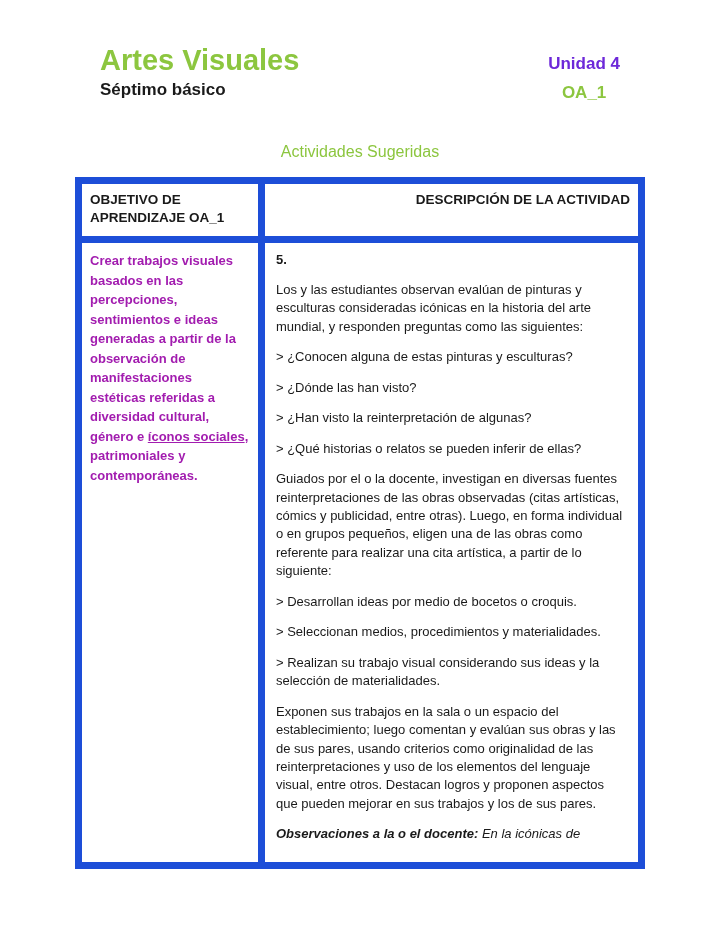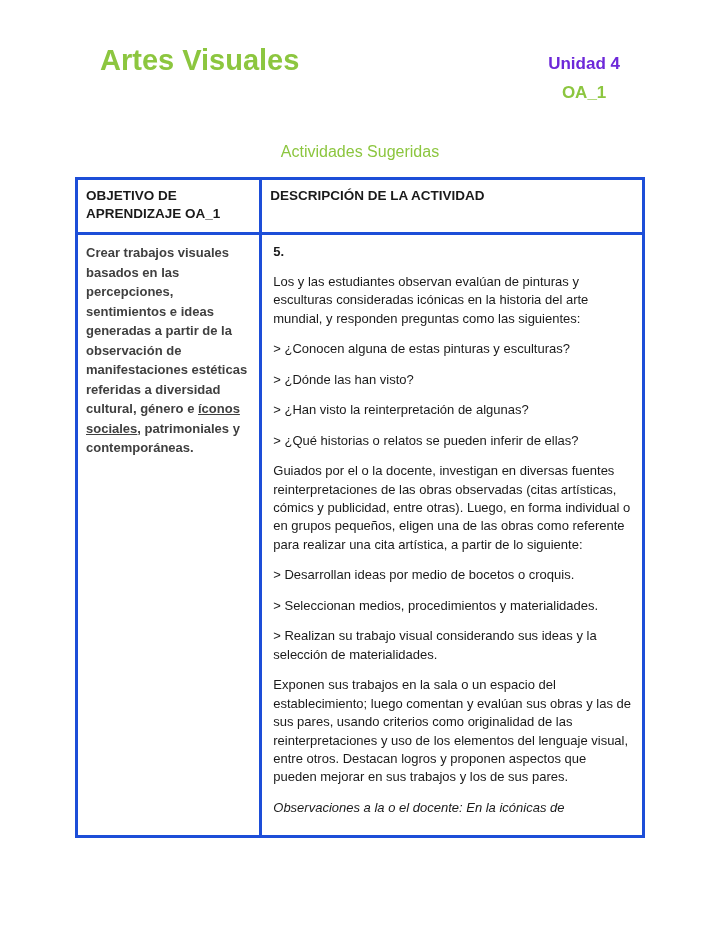--- a/index.html
+++ b/index.html
@@ -58,61 +58,62 @@
     margin-top: 40px;
     margin-bottom: 16px;
   }
   table.activity-table {
     width: 100%;
     border-collapse: collapse;
     table-layout: fixed;
   }
   .activity-table th,
   .activity-table td {
-    border: 3px solid #1d4ed8;
+    border: 7px solid #1d4ed8;
     vertical-align: top;
   }
   .activity-table col.c1 { width: 32.5%; }
   .activity-table col.c2 { width: 67.5%; }
   .activity-table th {
     font-size: 13.5px;
     font-weight: bold;
     padding: 7px 8px 9px 8px;
     line-height: 1.35;
     color: #1a1a1a;
   }
   th.col1-header { text-align: left; }
-  th.col2-header { text-align: left; }
+  th.col2-header { text-align: right; }
   td.objective-cell {
     font-size: 13px;
     font-weight: bold;
     line-height: 1.5;
     padding: 8px 8px 10px 8px;
-    color: #404040;
+    color: #a21caf;
   }
   td.activity-cell {
     font-size: 13px;
     line-height: 1.42;
     padding: 8px 11px 6px 11px;
     color: #1a1a1a;
   }
   .activity-cell p { margin: 0 0 12px 0; }
   .activity-cell p.activity-number { font-weight: bold; margin-bottom: 11px; }
   .underlined { text-decoration: underline; }
   .obs-paragraph { font-style: italic; margin-bottom: 0; }
-  .obs-label { font-weight: normal; font-style: italic; }
+  .obs-label { font-weight: bold; font-style: italic; }
 </style>
 </head>
 <body>
 
 <div class="page">
 
   <div class="doc-header">
     <div class="header-left">
       <div class="doc-title">Artes Visuales</div>
+      <div class="doc-subtitle">Séptimo básico</div>
     </div>
     <div class="header-right">
       <div class="unit-label">Unidad 4</div>
       <div class="oa-label">OA_1</div>
     </div>
   </div>
 
   <div class="section-title">Actividades Sugeridas</div>
 
   <table class="activity-table">

